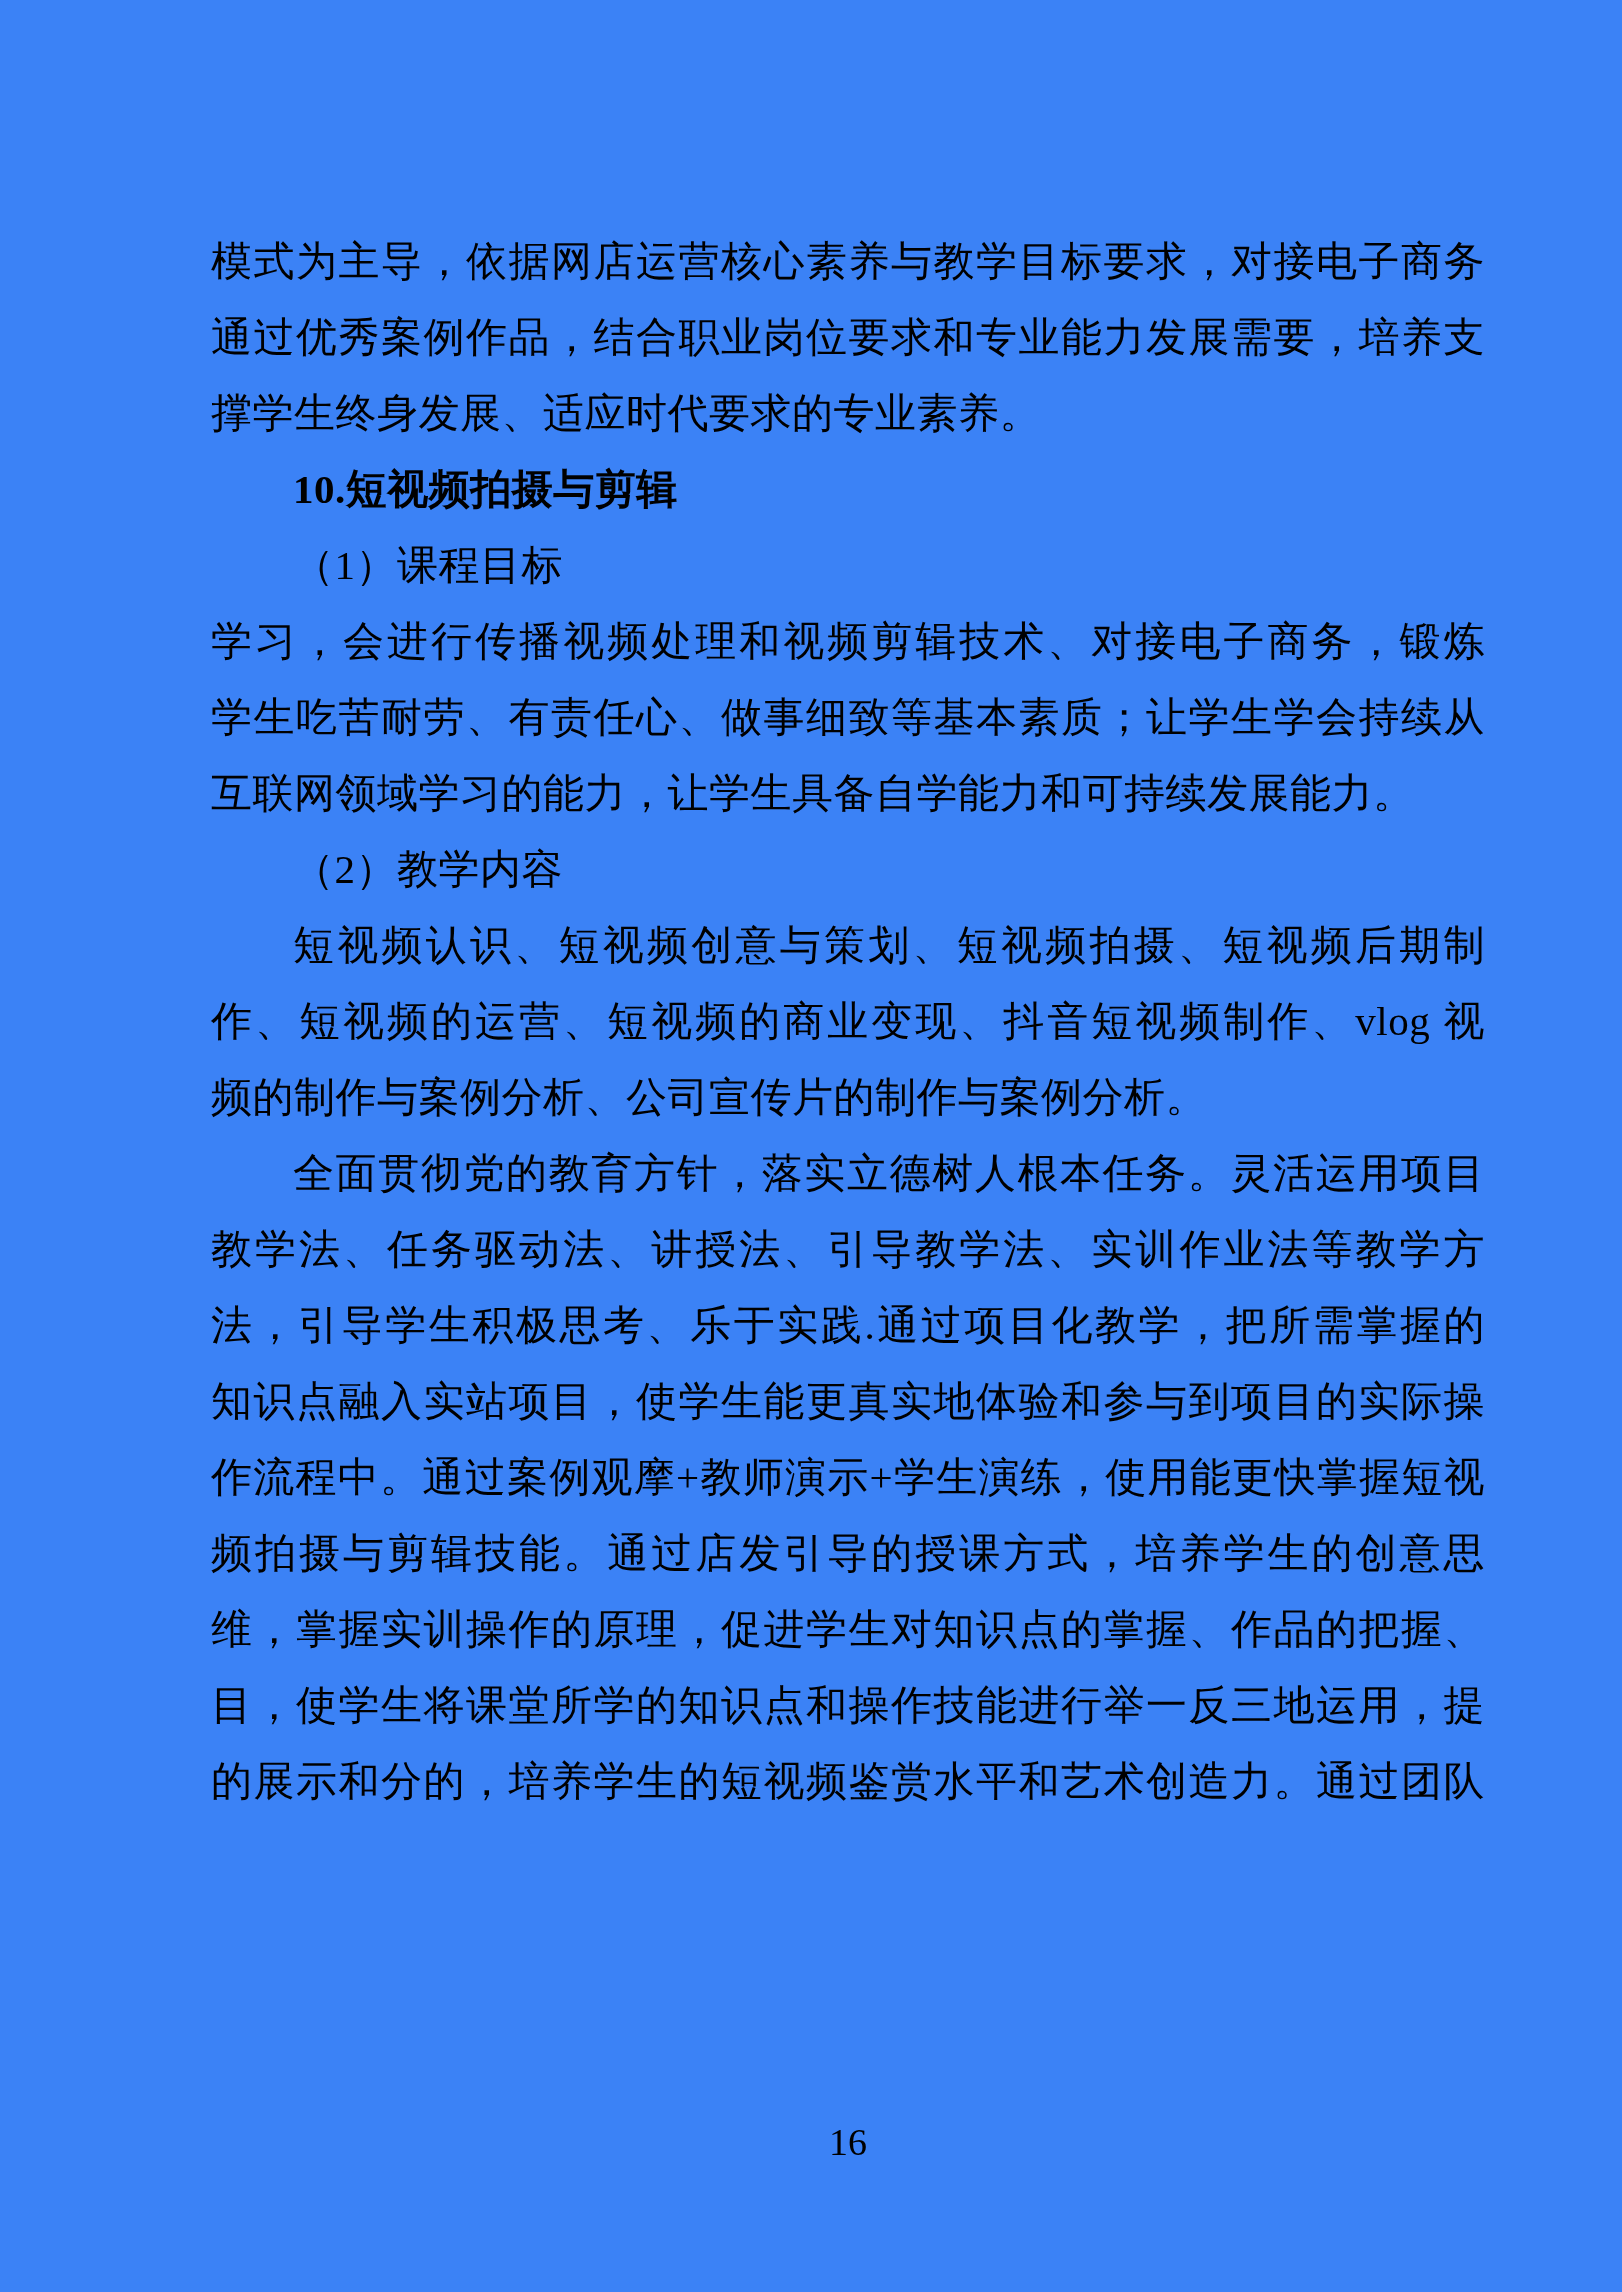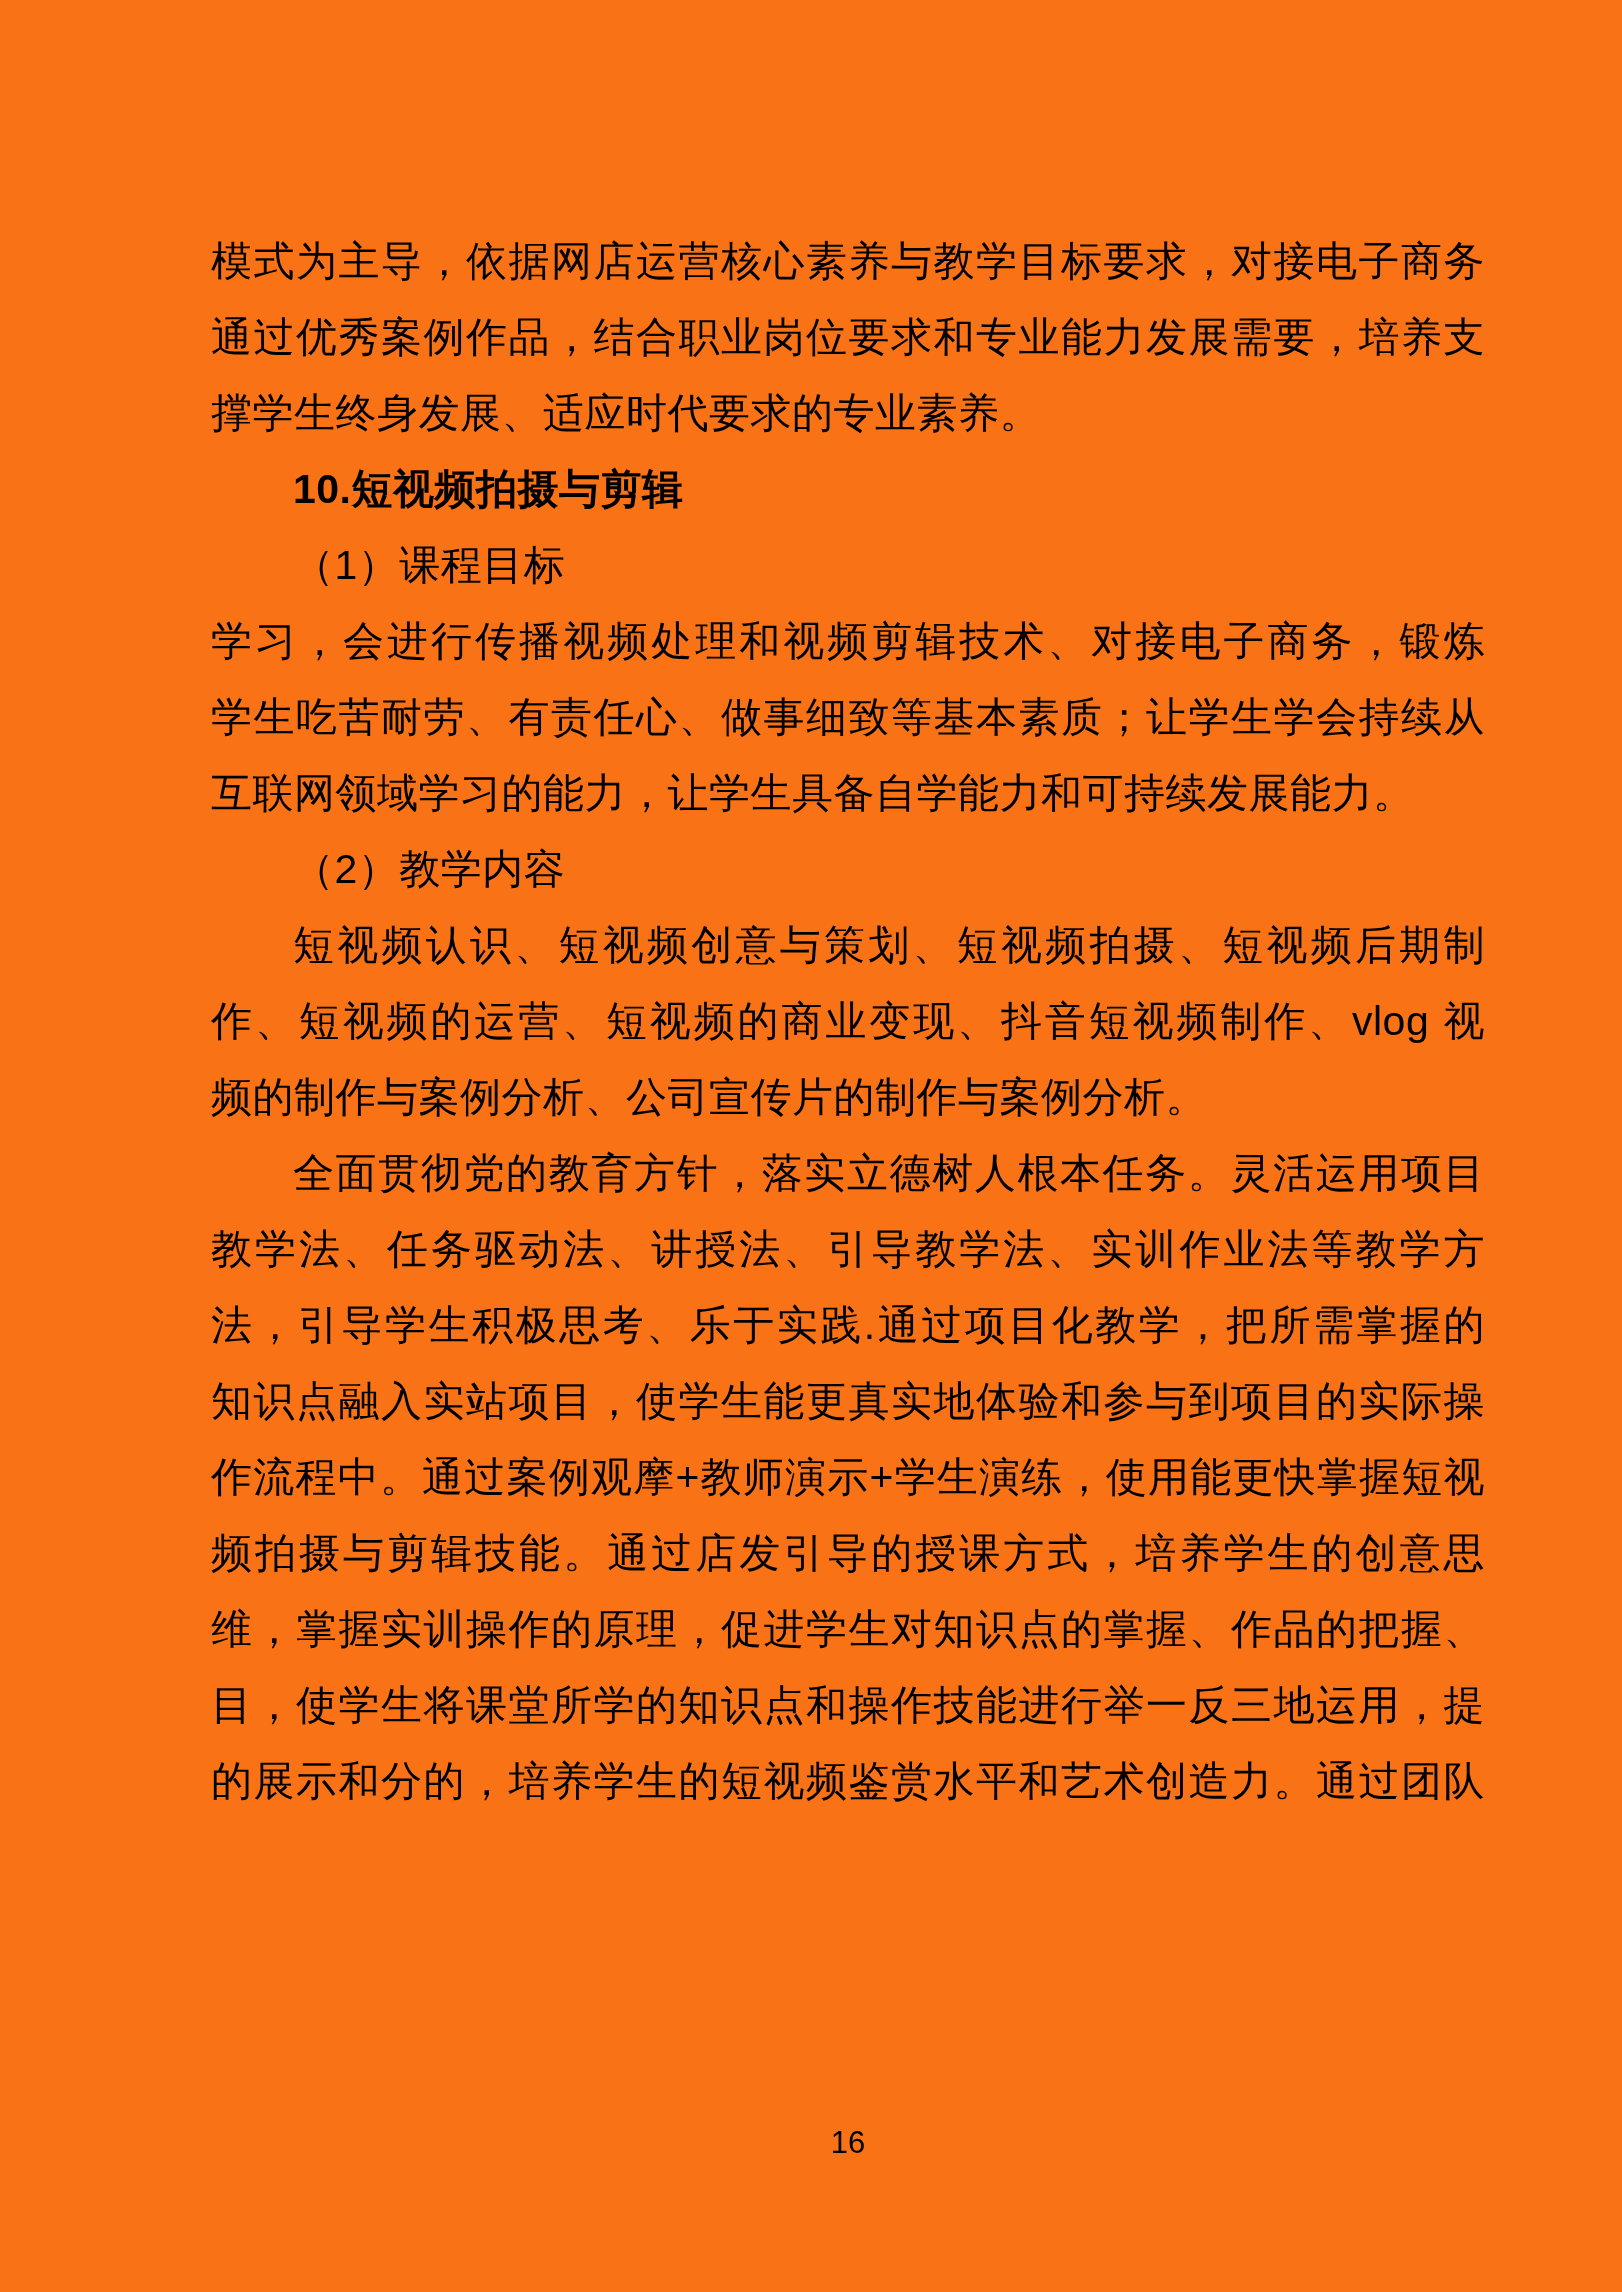--- a/index.html
+++ b/index.html
@@ -4,23 +4,23 @@
 <style>
   html, body {
     margin: 0;
     padding: 0;
     background: #ffffff;
   }
   .page {
     position: relative;
     width: 1622px;
     height: 2293px;
-    background: #f97316;
+    background: #3b82f6;
     color: #000000;
-    font-family: Liberation Sans, sans-serif;
+    font-family: Liberation Serif, serif;
     overflow: hidden;
   }
   .text-block {
     position: absolute;
     left: 211px;
     top: 223px;
     width: 1274px;
   }
   .line {
     font-size: 41px;
@@ -41,21 +41,21 @@
   }
   .line.bold {
     font-weight: bold;
   }
   .page-number {
     position: absolute;
     left: 211px;
     top: 2123px;
     width: 1274px;
     text-align: center;
-    font-size: 31px;
+    font-size: 38px;
     line-height: 39px;
   }
 </style>
 </head>
 <body>
 
 <div class="page">
   <div class="text-block">
       <div class="line">模式为主导，依据网店运营核心素养与教学目标要求，对接电子商务</div>
       <div class="line">通过优秀案例作品，结合职业岗位要求和专业能力发展需要，培养支</div>

